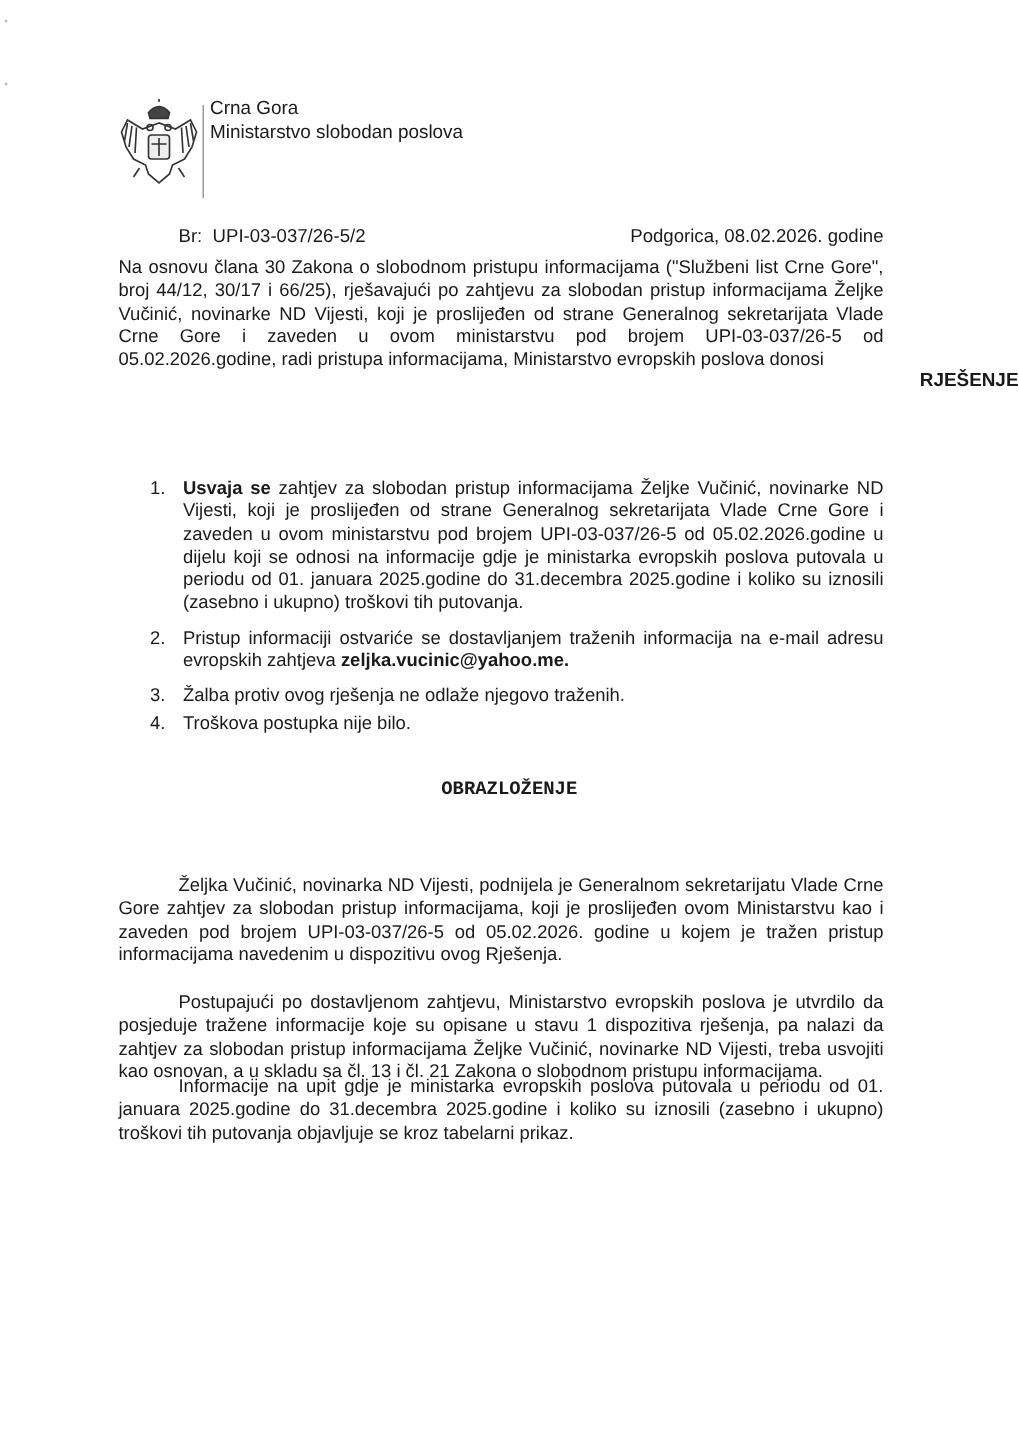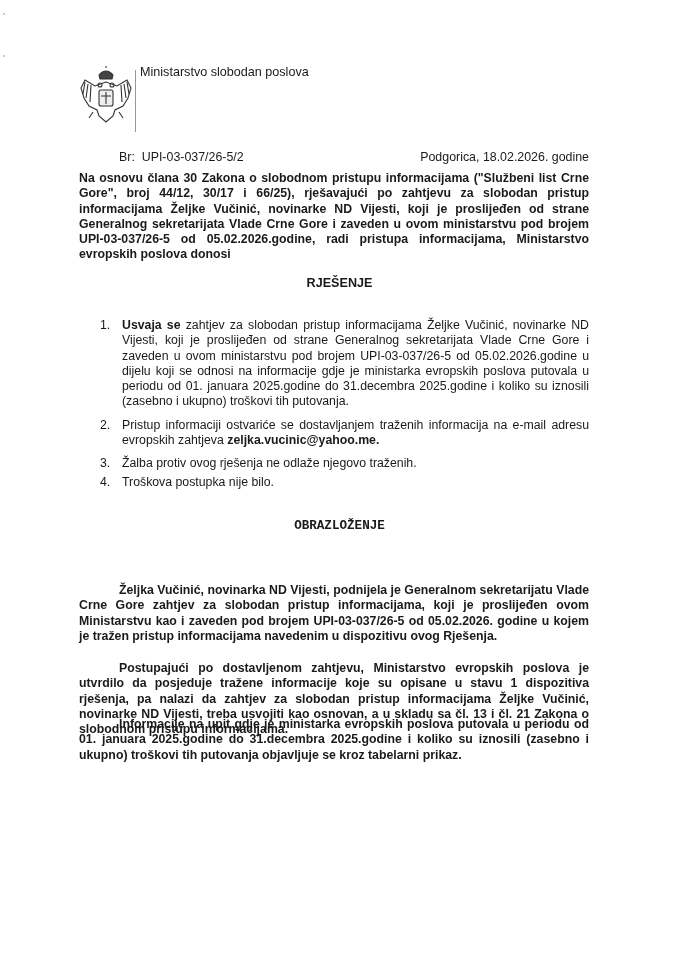--- a/index.html
+++ b/index.html
@@ -6,21 +6,21 @@
   body {
     width: 679px; height: 960px; background: #ffffff; position: relative;
     font-family: "Liberation Sans", sans-serif; color: #1a1a1a; overflow: hidden;
   }
   .page { position: absolute; left: 0; top: 0; width: 679px; height: 960px; }
   .header { position: absolute; left: 77px; top: 64px; height: 70px; }
   .crest { position: absolute; left: 0; top: 2px; width: 58px; height: 60px; }
   .divider { position: absolute; left: 58px; top: 6px; width: 1px; height: 62px; background: #999; }
   .org { position: absolute; left: 63px; top: 0; font-size: 12.6px; line-height: 16px; white-space: nowrap; }
   .refline { position: absolute; top: 150px; left: 79px; right: 90px; font-size: 12.4px; display: flex; justify-content: space-between; margin-left: 40px; }
-  .para { position: absolute; left: 79px; width: 510px; font-size: 12.3px; line-height: 15.3px; text-align: justify; font-weight: bold; }
+  .para { position: absolute; left: 79px; width: 510px; font-size: 12.3px; line-height: 15.3px; text-align: justify; }
   .indent { text-indent: 40px; }
   .heading { position: absolute; left: 0; width: 679px; text-align: center; font-weight: bold; font-size: 12.6px; }
   .list { position: absolute; left: 100px; width: 489px; font-size: 12.3px; line-height: 15.3px; margin: 0; padding: 0; list-style: none; }
   .list li { position: relative; padding-left: 22px; text-align: justify; }
   .list li .num { position: absolute; left: 0; top: 0; }
   .gap { margin-top: 8px; }
   b { font-weight: bold; }
   .dot { position: absolute; width: 2px; height: 2px; background: #bbb; border-radius: 1px; }
 </style>
 </head>
@@ -40,32 +40,33 @@
         <path d="M8 16 L6 28 M11 18 L9 32 M14 19 L13 36 M50 16 L52 28 M47 18 L49 32 M44 19 L45 36"></path>
         <rect x="22" y="24" width="14" height="16" rx="2" fill="#eee"></rect>
         <path d="M24 30 L34 30 M29 26 L29 38"></path>
         <circle cx="23" cy="19" r="2"></circle>
         <circle cx="35" cy="19" r="2"></circle>
         <path d="M16 46 L12 52 M42 46 L46 52"></path>
       </g>
     </svg>
     <div class="divider"></div>
     <div class="org">
+      <div>Crna Gora</div>
       <div>Ministarstvo slobodan poslova</div>
     </div>
   </div>
 
   <div class="refline">
     <span style="white-space:pre;">Br:  UPI-03-037/26-5/2</span>
-    <span>Podgorica, 18.02.2026. godine</span>
+    <span>Podgorica, 08.02.2026. godine</span>
   </div>
 
   <p class="para" style="top:171px;margin:0;">Na osnovu člana 30 Zakona o slobodnom pristupu informacijama ("Službeni list Crne Gore", broj 44/12, 30/17 i 66/25), rješavajući po zahtjevu za slobodan pristup informacijama Željke Vučinić, novinarke ND Vijesti, koji je proslijeđen od strane Generalnog sekretarijata Vlade Crne Gore i zaveden u ovom ministarstvu pod brojem UPI-03-037/26-5 od 05.02.2026.godine, radi pristupa informacijama, Ministarstvo evropskih poslova donosi</p>
 
-  <div class="heading" style="top:276px;">RJEŠENJE</div>
+  <div class="heading" style="top:246px;text-align:right;">RJEŠENJE</div>
 
   <ol class="list" style="top:318px;">
     <li>
       <span class="num">1.</span><b>Usvaja se</b><span> zahtjev za slobodan pristup informacijama Željke Vučinić, novinarke ND Vijesti, koji je proslijeđen od strane Generalnog sekretarijata Vlade Crne Gore i zaveden u ovom ministarstvu pod brojem UPI-03-037/26-5 od 05.02.2026.godine u dijelu koji se odnosi na informacije gdje je ministarka evropskih poslova putovala u periodu od 01. januara 2025.godine do 31.decembra 2025.godine i koliko su iznosili (zasebno i ukupno) troškovi tih putovanja.</span>
     </li>
     <li class="gap">
       <span class="num">2.</span><span>Pristup informaciji ostvariće se dostavljanjem traženih informacija na e-mail adresu evropskih zahtjeva </span><b>zeljka.vucinic@yahoo.me.</b>
     </li>
     <li class="gap">
       <span class="num">3.</span><span>Žalba protiv ovog rješenja ne odlaže njegovo traženih.</span>

